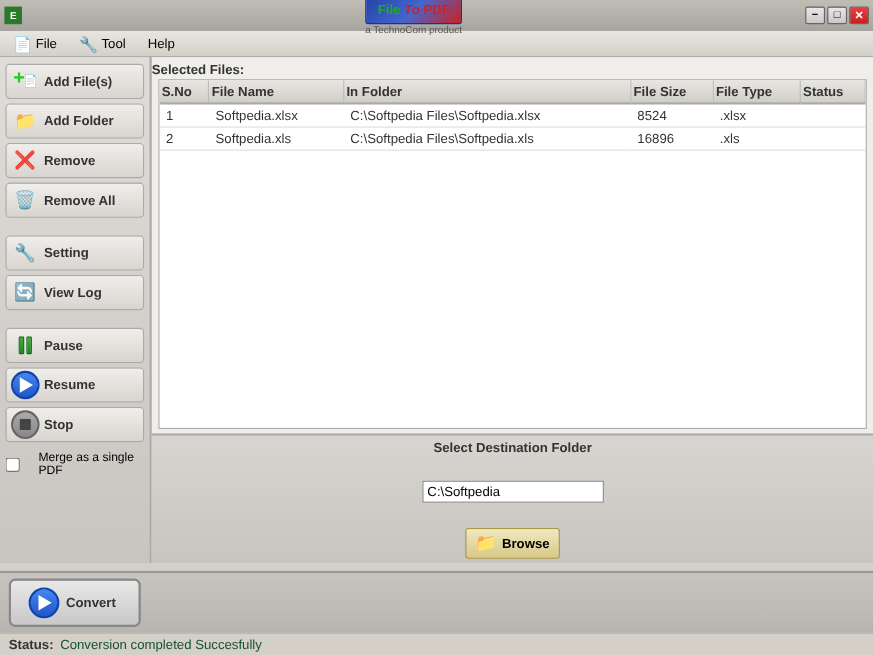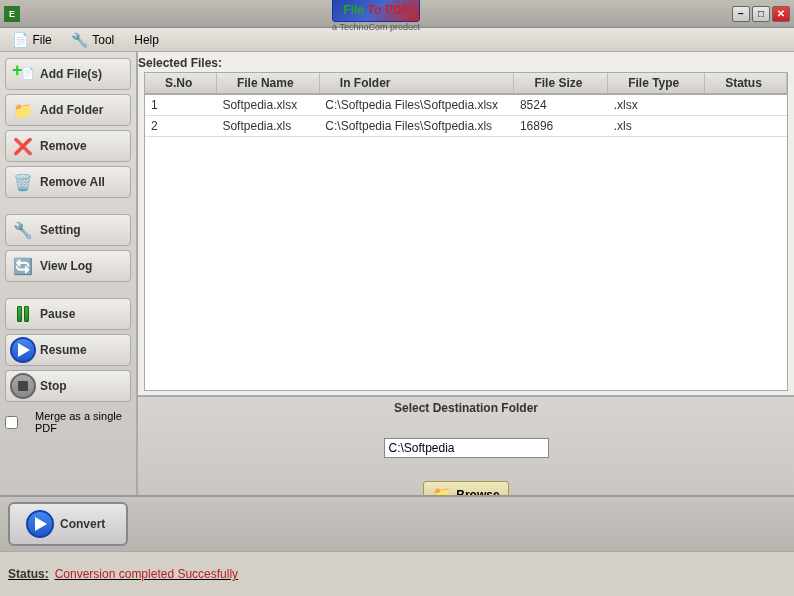--- a/index.html
+++ b/index.html
@@ -120,21 +120,21 @@
     }
     table {
       width: 100%;
       border-collapse: collapse;
     }
     thead tr {
       background: linear-gradient(to bottom, #e8e6e0, #d0cdc8);
     }
     thead th {
       text-align: left;
-      padding: 3px 20px;
+      padding: 3px 2px;
       border-right: 1px solid #bbb;
       border-bottom: 2px solid #aaa;
       font-weight: bold;
       color: #333;
       font-size: 12px;
     }
     tbody tr {
       border-bottom: 1px solid #ddd;
     }
     tbody td {
@@ -194,28 +194,27 @@
       cursor: pointer;
       font-size: 16px;
       font-weight: bold;
       color: #333;
       min-width: 120px;
     }
 
     .status-bar {
       display: flex;
       align-items: center;
-      padding: 15px 8px;
+      padding: 3px 8px;
       background: #d4d0c8;
       border-top: 1px solid #aaa;
       gap: 6px;
-      text-decoration: underline;
     }
     .status-label { font-weight: bold; color: #333; }
-    .status-text { color: #b91c1c; }
+    .status-text { color: #14532d; }
     .play-circle {
       width: 28px; height: 28px;
       border-radius: 50%;
       background: linear-gradient(to bottom, #4488ee, #2255cc);
       border: 2px solid #1144aa;
       display: flex; align-items: center; justify-content: center;
       flex-shrink: 0;
     }
     .play-triangle {
       width: 0; height: 0;

